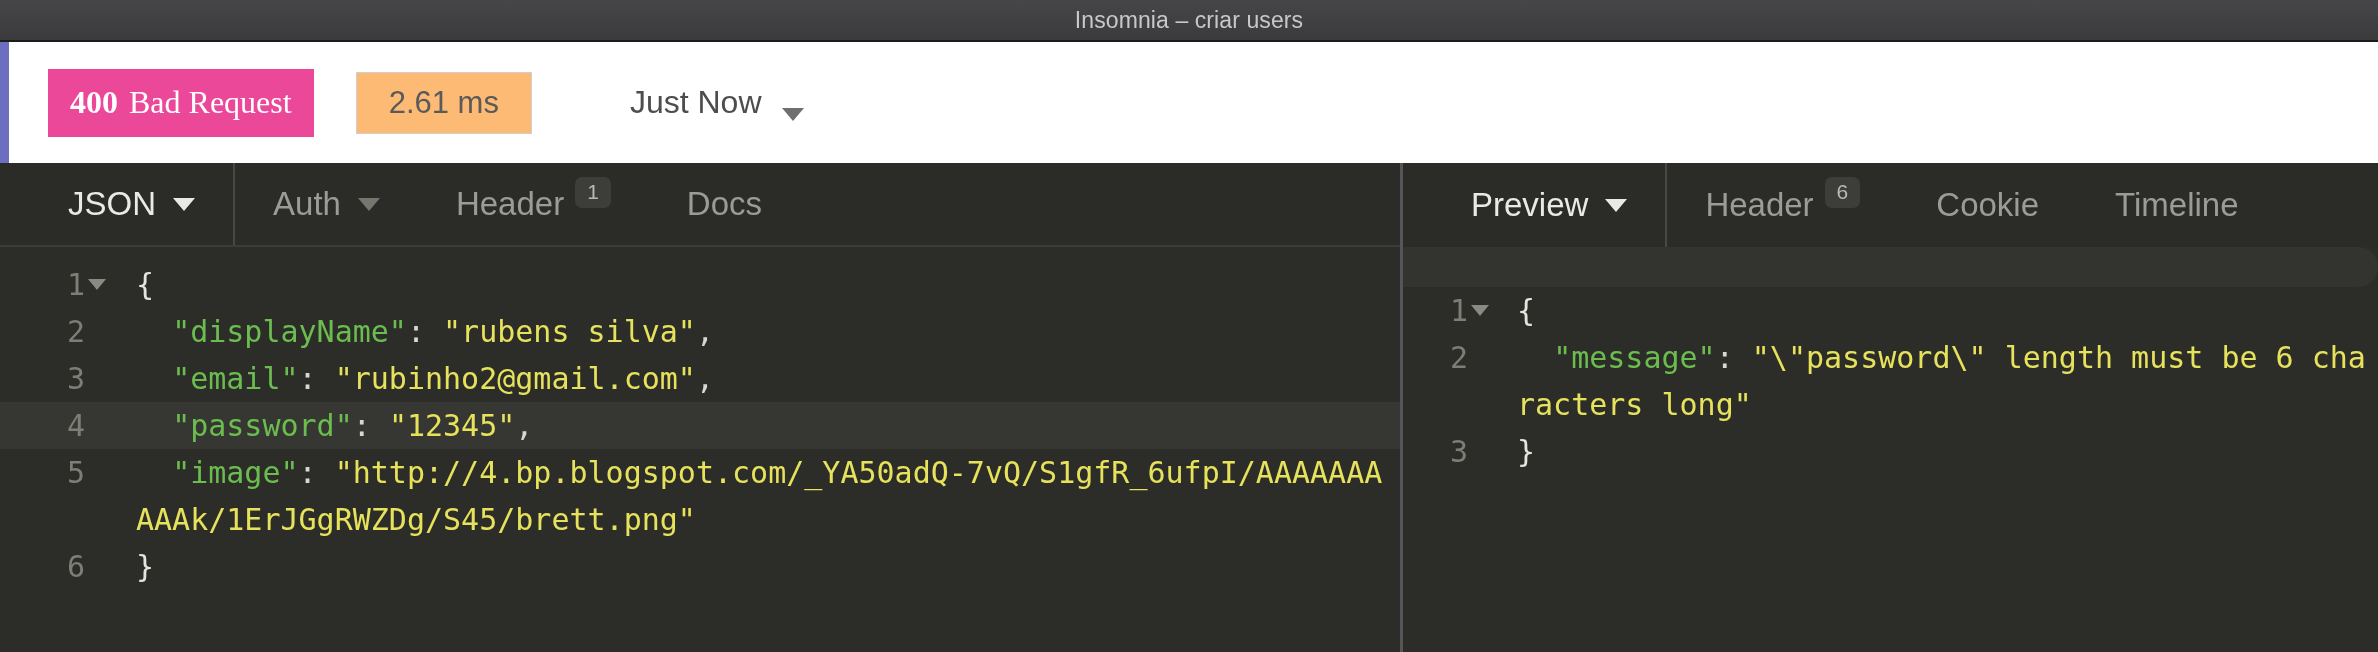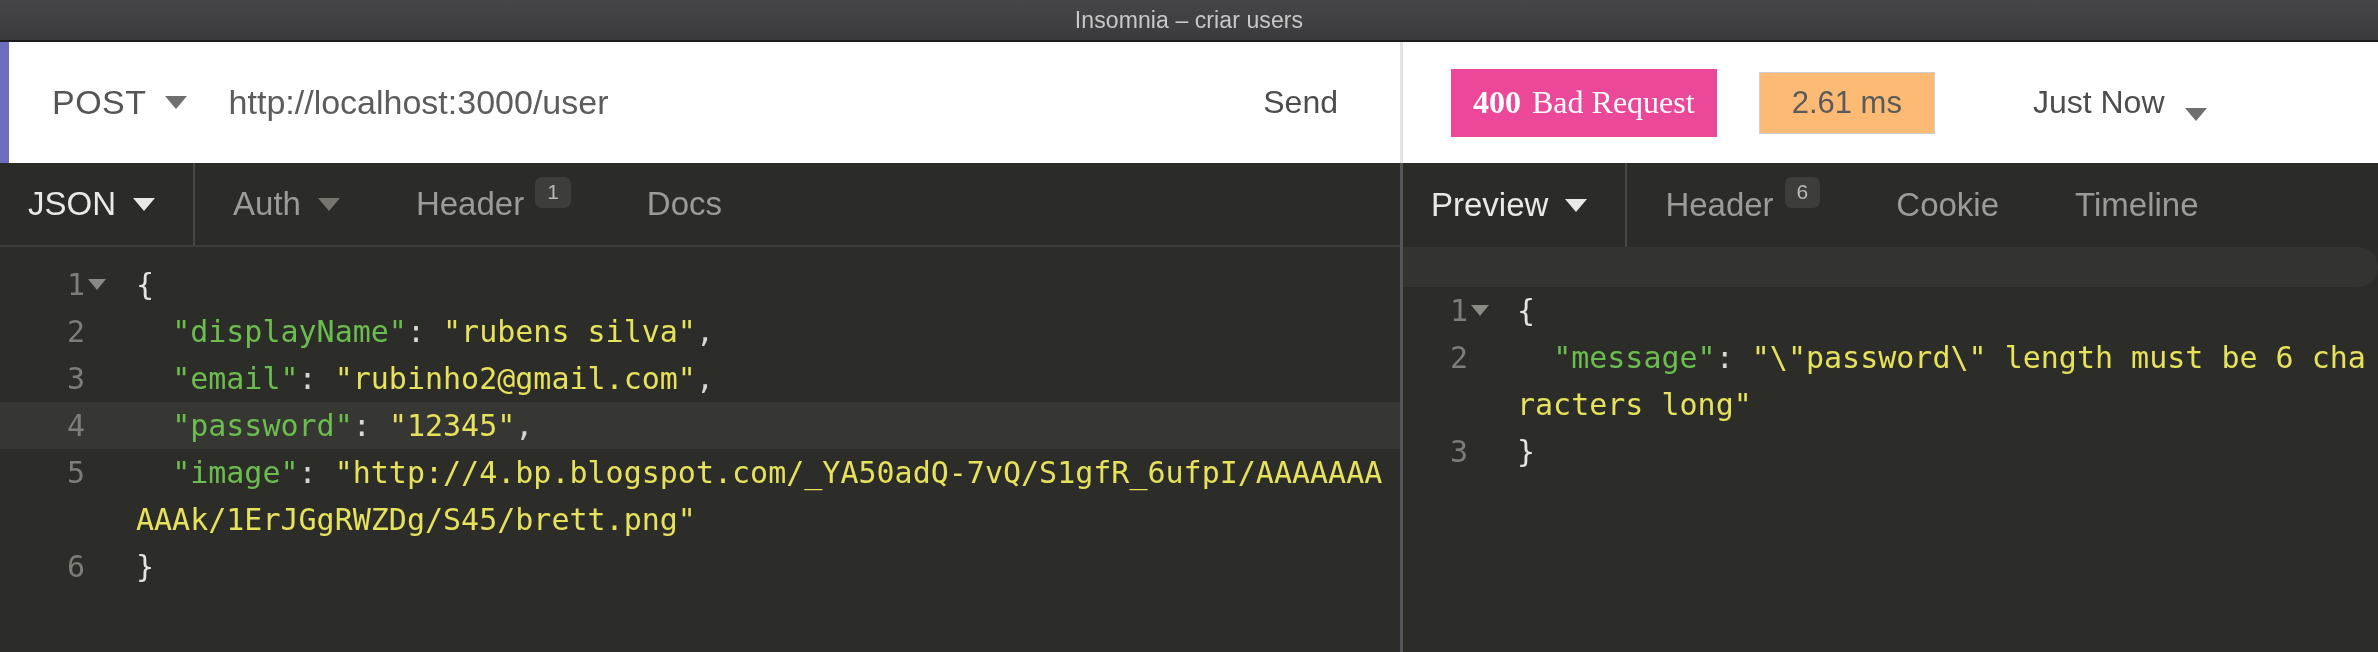--- a/index.html
+++ b/index.html
@@ -137,21 +137,21 @@
     display: flex; align-items: center;
     padding: 0 38px;
     gap: 17px;
     cursor: pointer;
     white-space: nowrap;
     position: relative;
   }
   .tab .tab-label { font-size: 33px; color: #9b9b97; }
   .tab.active .tab-label { color: #e9e9e6; }
   .tab.active { border-right: 2px solid #474744; }
-  .tab-first { padding-left: 28px; }
+  .tab-first { padding-left: 68px; }
   .caret-lt {
     width: 0; height: 0;
     border-left: 11px solid transparent;
     border-right: 11px solid transparent;
     border-top: 13px solid #e9e9e6;
     display: inline-block;
   }
   .caret-lt.dim { border-top-color: #76766f; }
   .badge {
     background: #3d3d39;
@@ -234,28 +234,20 @@
 
 <div id="app">
 
   <div class="titlebar">
     <span class="titlebar-text">Insomnia – criar users</span>
   </div>
 
   <div class="reqbar">
     <div class="accent-bar"></div>
 
-    <div class="req-left">
-      <div class="method-wrap">
-        <span class="method-label">POST</span>
-        <span class="caret-dk"></span>
-      </div>
-      <div class="url-text">http://localhost:3000/user</div>
-      <div class="send-btn">Send</div>
-    </div>
 
     <div class="req-right">
       <div class="status-chip">
         <span class="status-code">400</span>
         <span class="status-label">Bad Request</span>
       </div>
       <div class="time-chip">2.61 ms</div>
       <div class="when-wrap">
         <span class="when-label">Just Now</span>
         <span class="caret-dk"></span>

